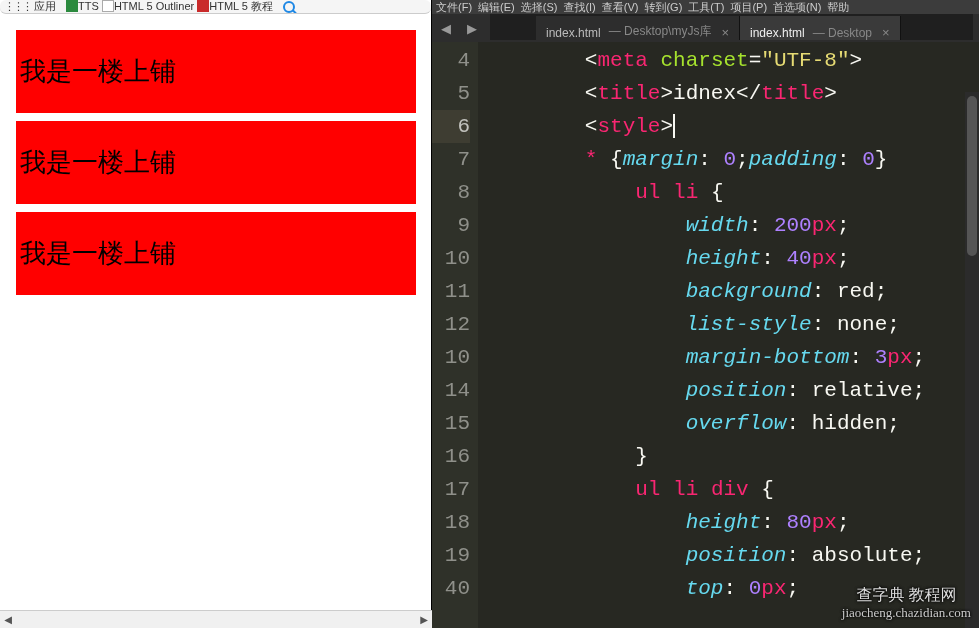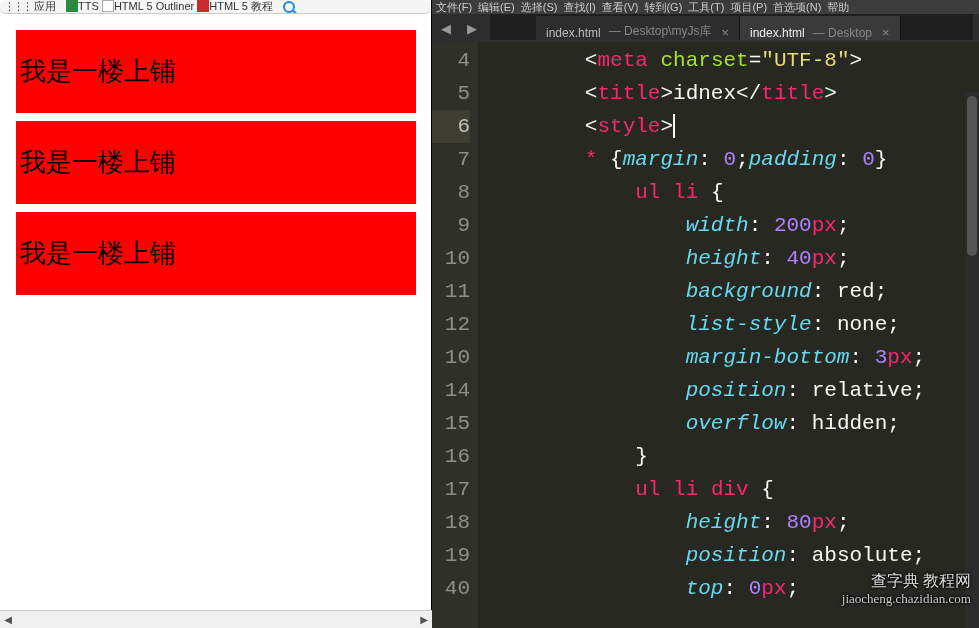--- a/index.html
+++ b/index.html
@@ -95,21 +95,21 @@
   .p  { color: #f8f8f2; }             
   .t  { color: #f92672; margin-top: 36px; }             
   .an { color: #a6e22e; }             
   .s  { color: #e6db74; }             
   .pr { color: #66d9ef; font-style: italic; } 
   .nm { color: #ae81ff; }             
   .un { color: #f92672; }            
 
   
   .watermark {
-    position: absolute; right: 8px; bottom: 20px; text-align: right;
+    position: absolute; right: 8px; bottom: 6px; text-align: center;
     color: #ddd; font-size: 16px; line-height: 18px;
     text-shadow: 0 0 3px #000, 0 0 3px #000;
     pointer-events: none; font-family: SimSun, "Microsoft YaHei", serif;
   }
   .watermark .sub { font-size: 13px; color: #ccc; }
 
   .right-scroll {
     position: absolute; top: 50px; right: 0; width: 14px; bottom: 0;
     background: #2b2b2b;
   }

